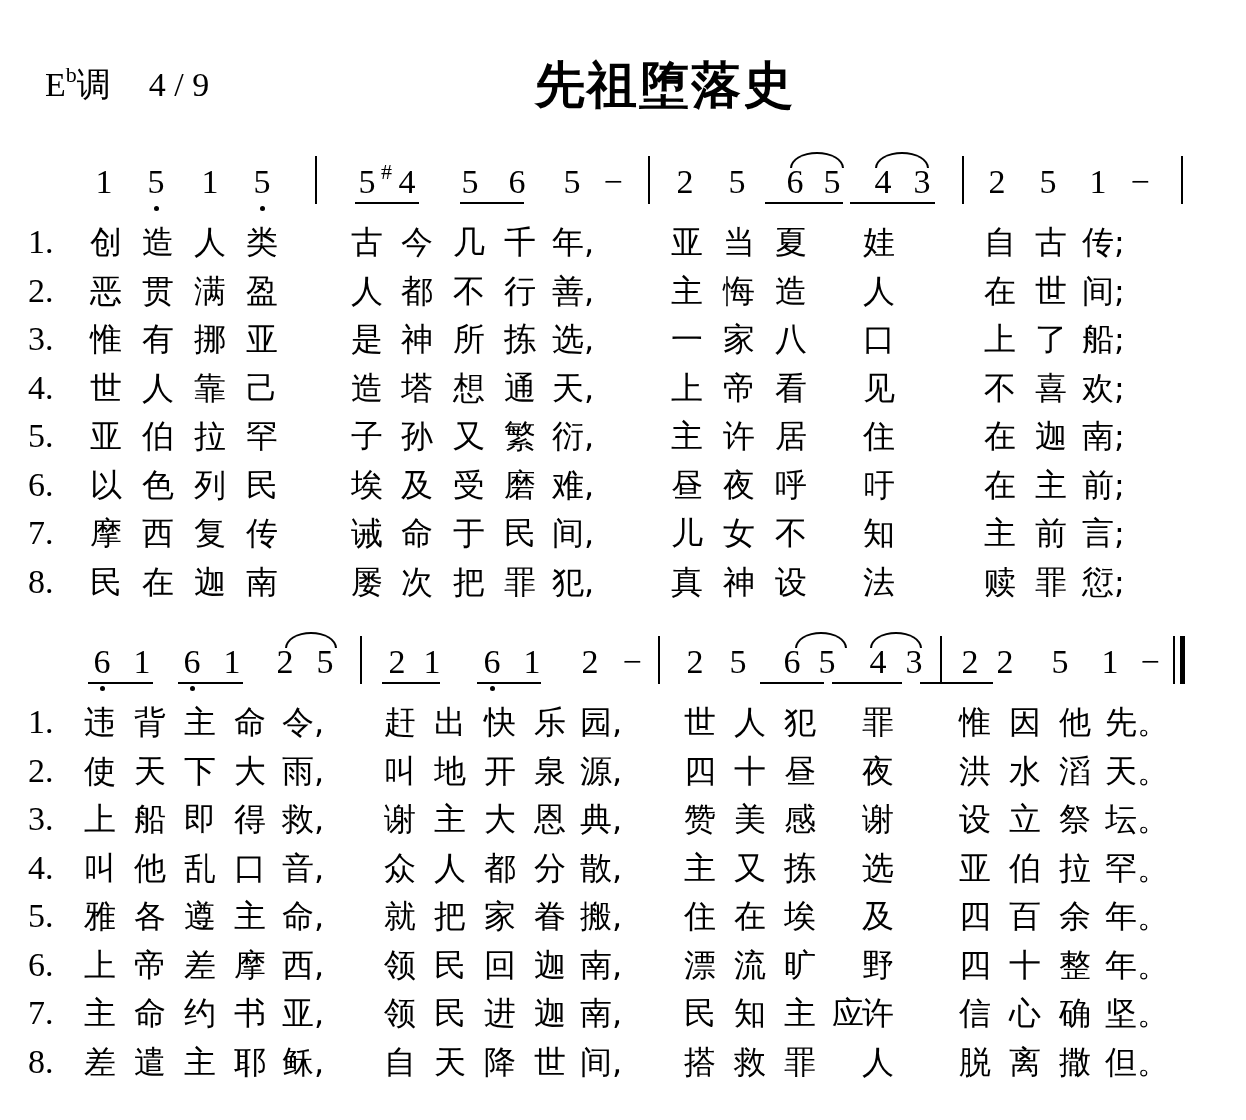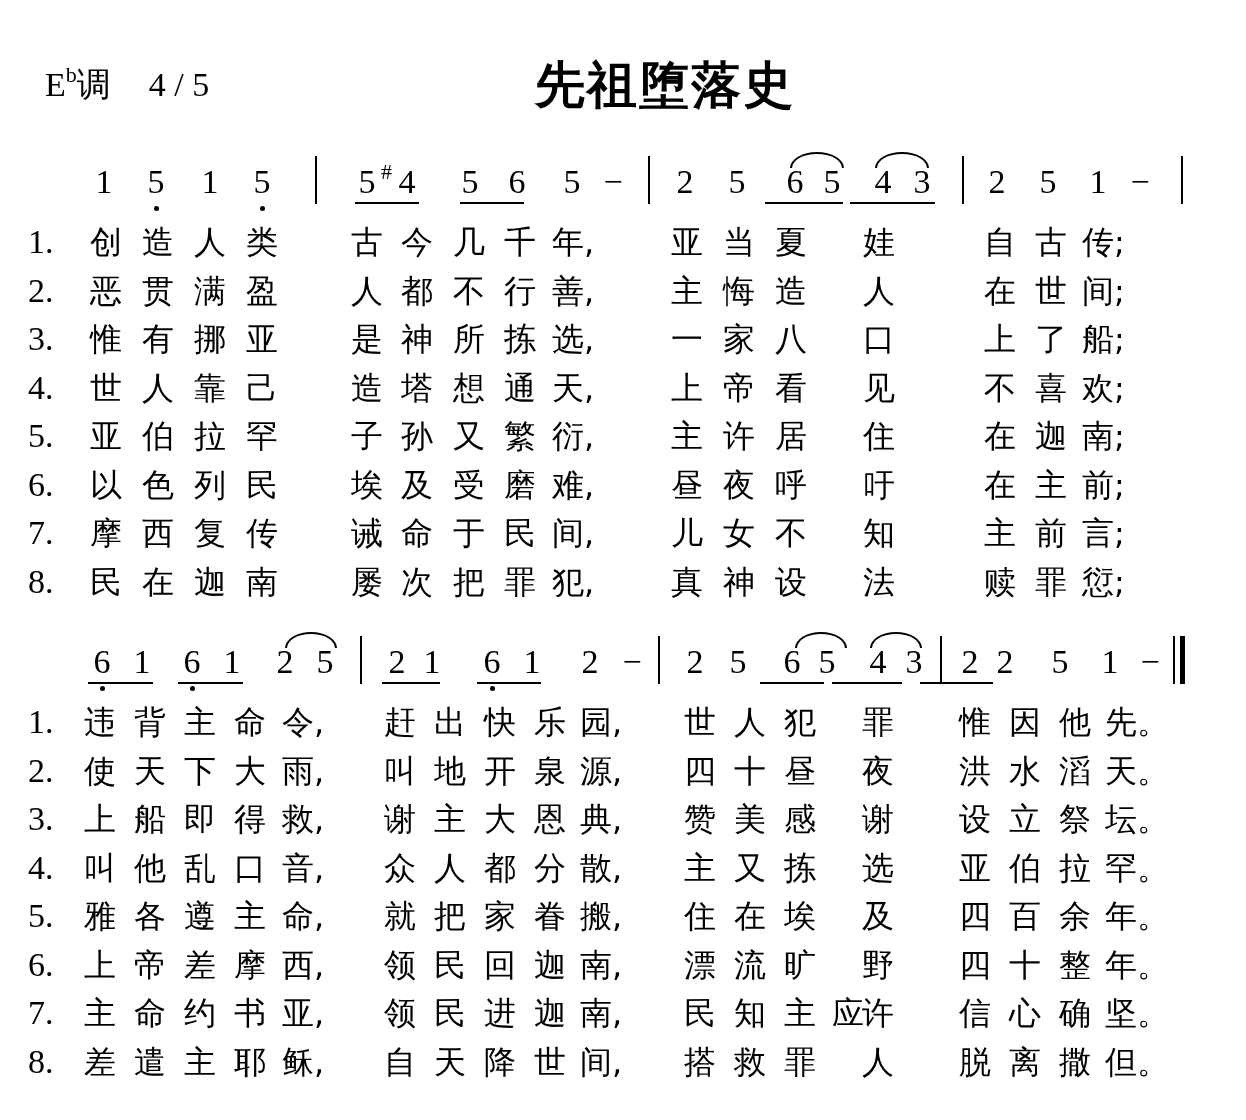--- a/index.html
+++ b/index.html
@@ -19,21 +19,21 @@
   .uline { position:absolute; height:2px; background:#000; }
   .slur { position:absolute; border:2px solid #000; border-bottom:none; border-radius:50% 50% 0 0 / 100% 100% 0 0; height:14px; }
   .row { position:absolute; font-size:32px; font-family:"DejaVu Sans", sans-serif; white-space:nowrap; height:44px; line-height:44px; }
   .row .lbl { position:absolute; left:0; font-family:"Liberation Serif", serif; font-size:34px; }
   .row .ch { position:absolute; width:40px; text-align:center; }
 </style>
 </head>
 <body>
 
 <div class="abs meta">
-  <span>E</span><sup>b</sup><span>调</span><span class="tm">4 / 5</span>
+  <span>E</span><sup>b</sup><span>调</span><span class="tm">4 / 9</span>
 </div>
 <div class="abs title">先祖堕落史</div>
 
 <div id="sys1" class="abs" style="left:0;top:162px;width:1246px;height:60px;">
     <div class="note" style="left: 92px; top: 0px;"><span>1</span></div>
     <div class="note" style="left: 144px; top: 0px;"><span>5</span><span class="dot"></span></div>
     <div class="note" style="left: 198px; top: 0px;"><span>1</span></div>
     <div class="note" style="left: 250px; top: 0px;"><span>5</span><span class="dot"></span></div>
     <div class="note" style="left: 355px; top: 0px;"><span>5</span></div>
     <div class="note" style="left: 395px; top: 0px;"><span>4</span><span class="sharp">#</span></div>

